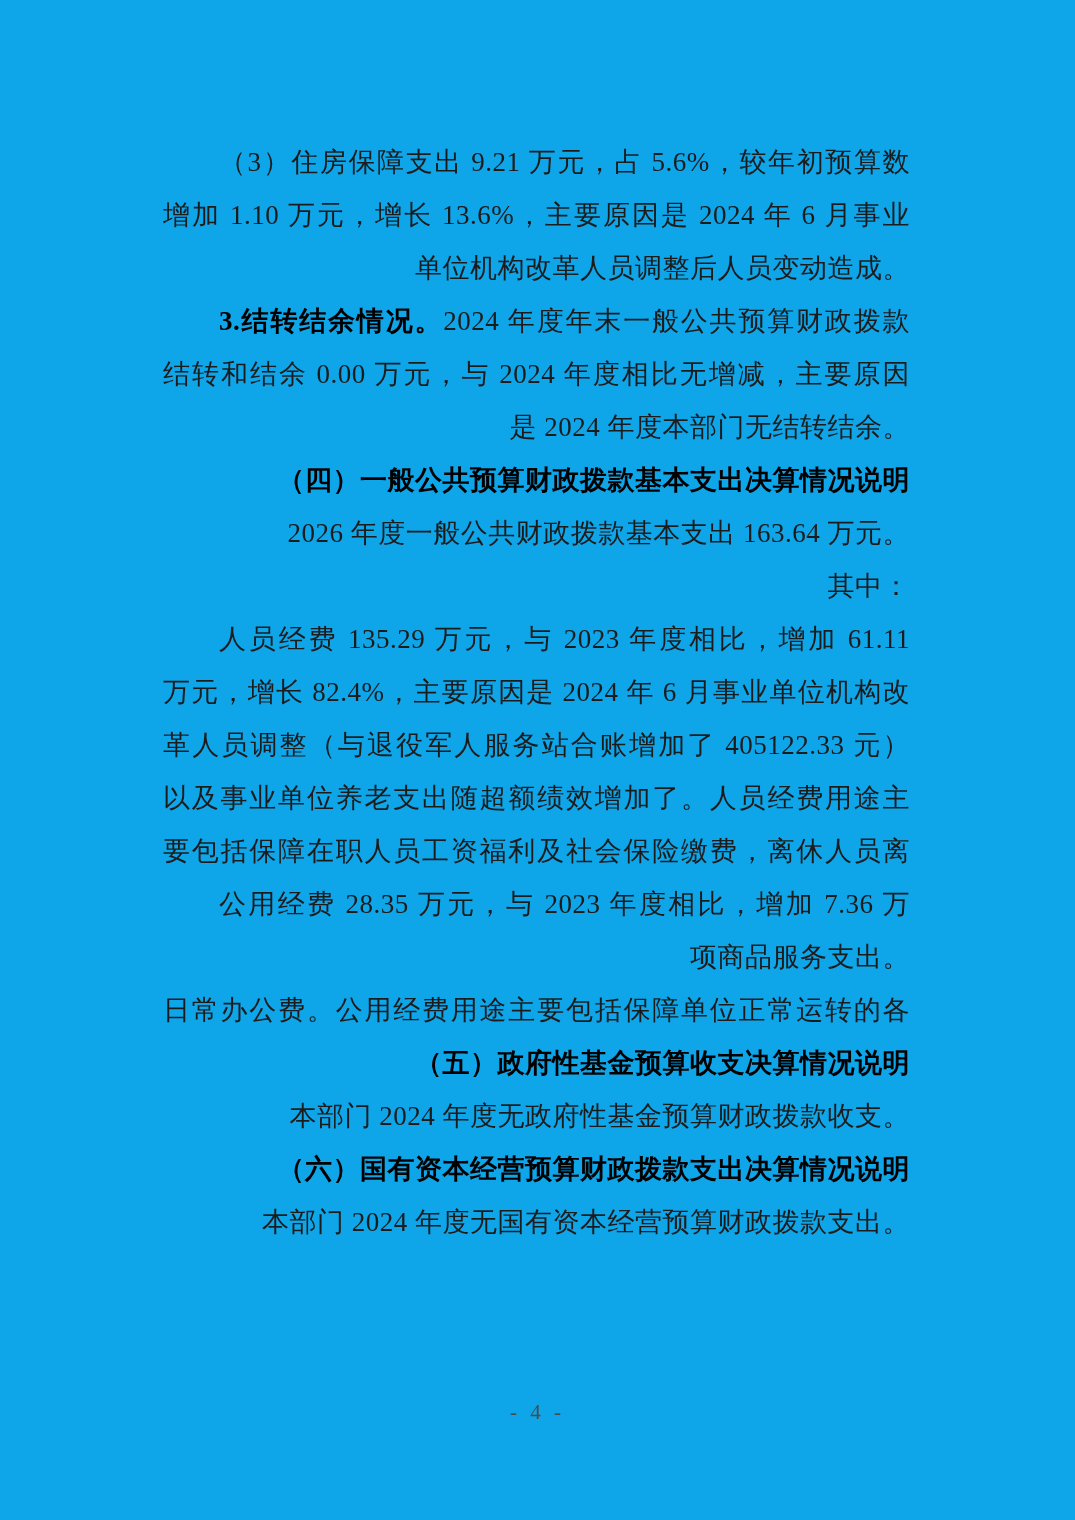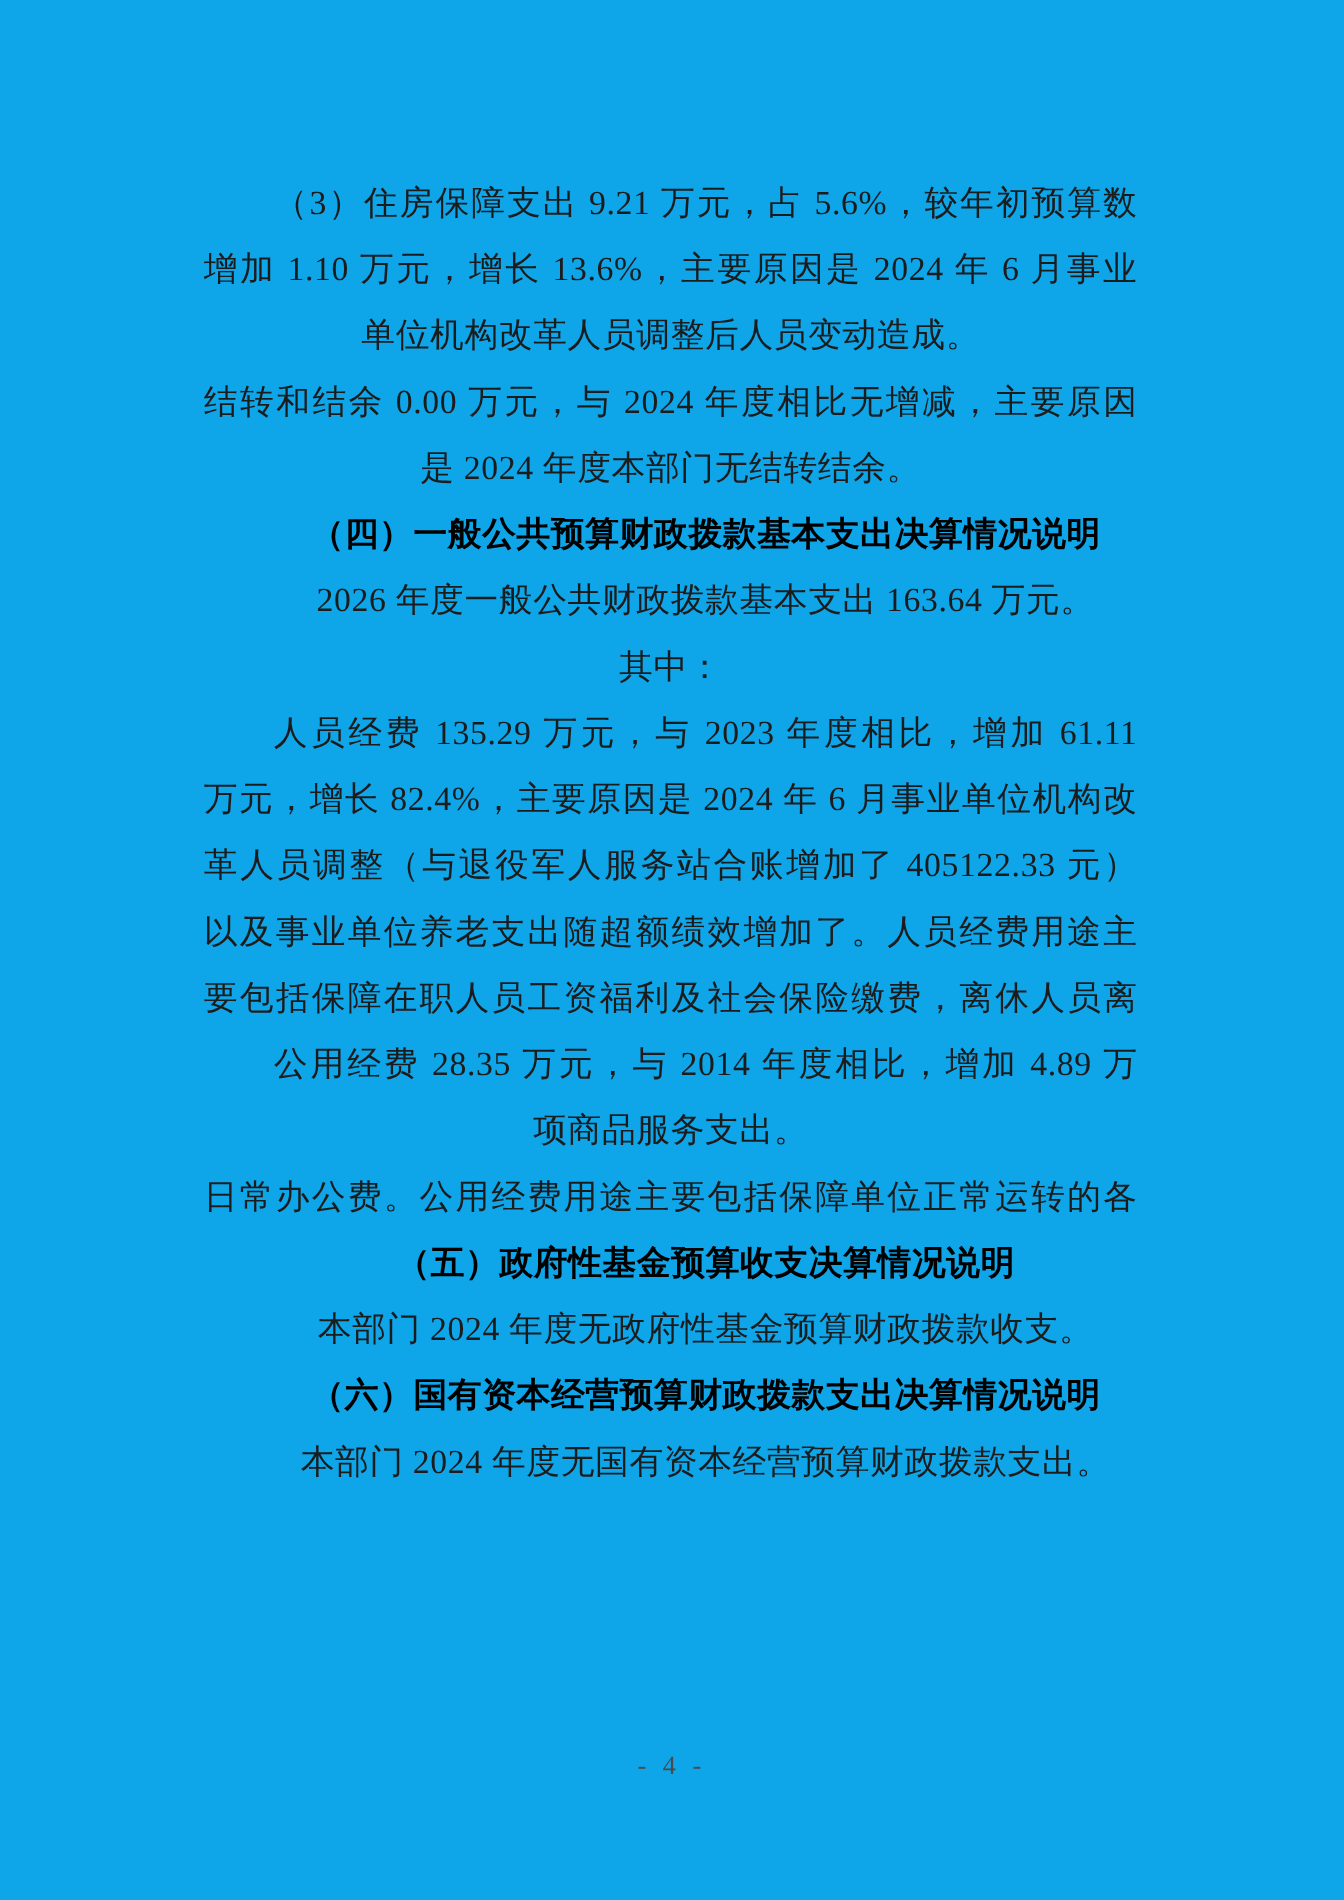--- a/index.html
+++ b/index.html
@@ -21,21 +21,21 @@
     left: 163px;
     top: 136px;
     width: 747px;
   }
   .line {
     font-size: 27px;
     height: 53px;
     line-height: 53px;
     white-space: normal;
     overflow: hidden;
-    text-align: center;
+    text-align: right;
     letter-spacing: 0.5px;
   }
   .line.indent {
     padding-left: 56px;
   }
   .line.fill {
     text-align: justify;
     text-align-last: justify;
     text-justify: inter-character;
   }
@@ -59,31 +59,32 @@
   }
 </style>
 </head>
 <body>
 
 <div class="page">
   <div class="text-block">
       <div class="line indent fill"><span>（3）住房保障支出 9.21 万元，占 5.6%，较年初预算数</span></div>
       <div class="line fill"><span>增加 1.10 万元，增长 13.6%，主要原因是 2024 年 6 月事业</span></div>
       <div class="line"><span>单位机构改革人员调整后人员变动造成。</span></div>
+      <div class="line indent fill"><span class="bold">3.结转结余情况。</span><span>2024 年度年末一般公共预算财政拨款</span></div>
       <div class="line fill"><span>结转和结余 0.00 万元，与 2024 年度相比无增减，主要原因</span></div>
       <div class="line"><span>是 2024 年度本部门无结转结余。</span></div>
       <div class="line indent heading"><span class="bold">（四）一般公共预算财政拨款基本支出决算情况说明</span></div>
       <div class="line indent"><span>2026 年度一般公共财政拨款基本支出 163.64 万元。</span></div>
       <div class="line"><span>其中：</span></div>
       <div class="line indent fill"><span>人员经费 135.29 万元，与 2023 年度相比，增加 61.11</span></div>
       <div class="line fill"><span>万元，增长 82.4%，主要原因是 2024 年 6 月事业单位机构改</span></div>
       <div class="line fill"><span>革人员调整（与退役军人服务站合账增加了 405122.33 元）</span></div>
       <div class="line fill"><span>以及事业单位养老支出随超额绩效增加了。人员经费用途主</span></div>
       <div class="line fill"><span>要包括保障在职人员工资福利及社会保险缴费，离休人员离</span></div>
-      <div class="line indent fill"><span>公用经费 28.35 万元，与 2014 年度相比，增加 4.89 万</span></div>
+      <div class="line indent fill"><span>公用经费 28.35 万元，与 2023 年度相比，增加 7.36 万</span></div>
       <div class="line"><span>项商品服务支出。</span></div>
       <div class="line fill"><span>日常办公费。公用经费用途主要包括保障单位正常运转的各</span></div>
       <div class="line indent heading"><span class="bold">（五）政府性基金预算收支决算情况说明</span></div>
       <div class="line indent"><span>本部门 2024 年度无政府性基金预算财政拨款收支。</span></div>
       <div class="line indent heading"><span class="bold">（六）国有资本经营预算财政拨款支出决算情况说明</span></div>
       <div class="line indent"><span>本部门 2024 年度无国有资本经营预算财政拨款支出。</span></div>
     </div>
   <div class="footer">- 4 -</div>
 </div>
 

